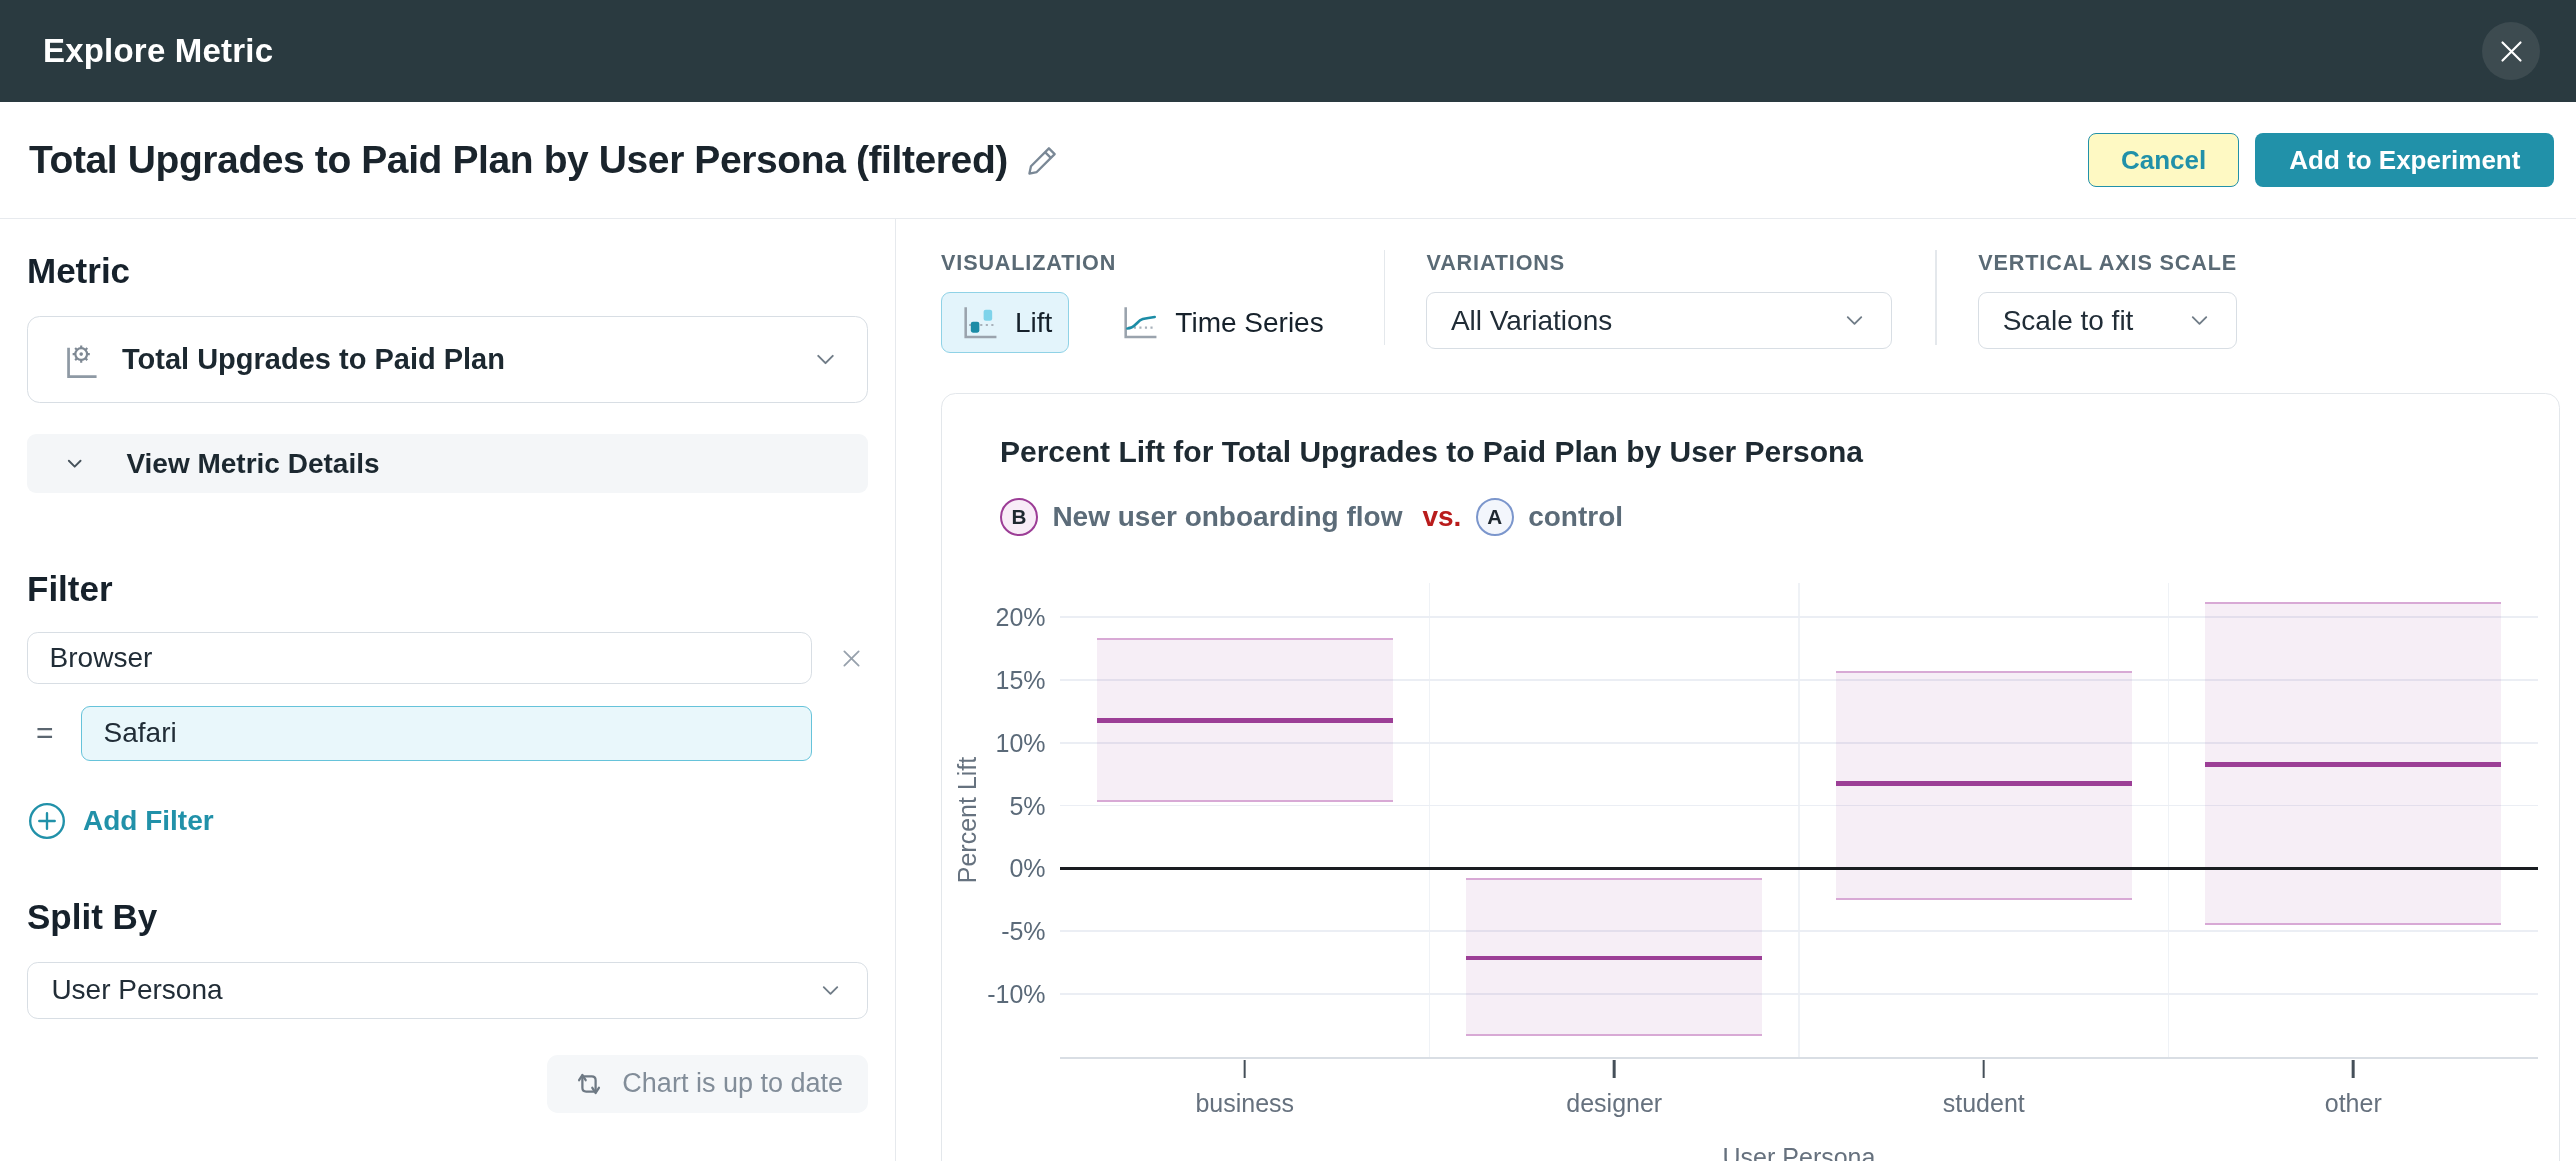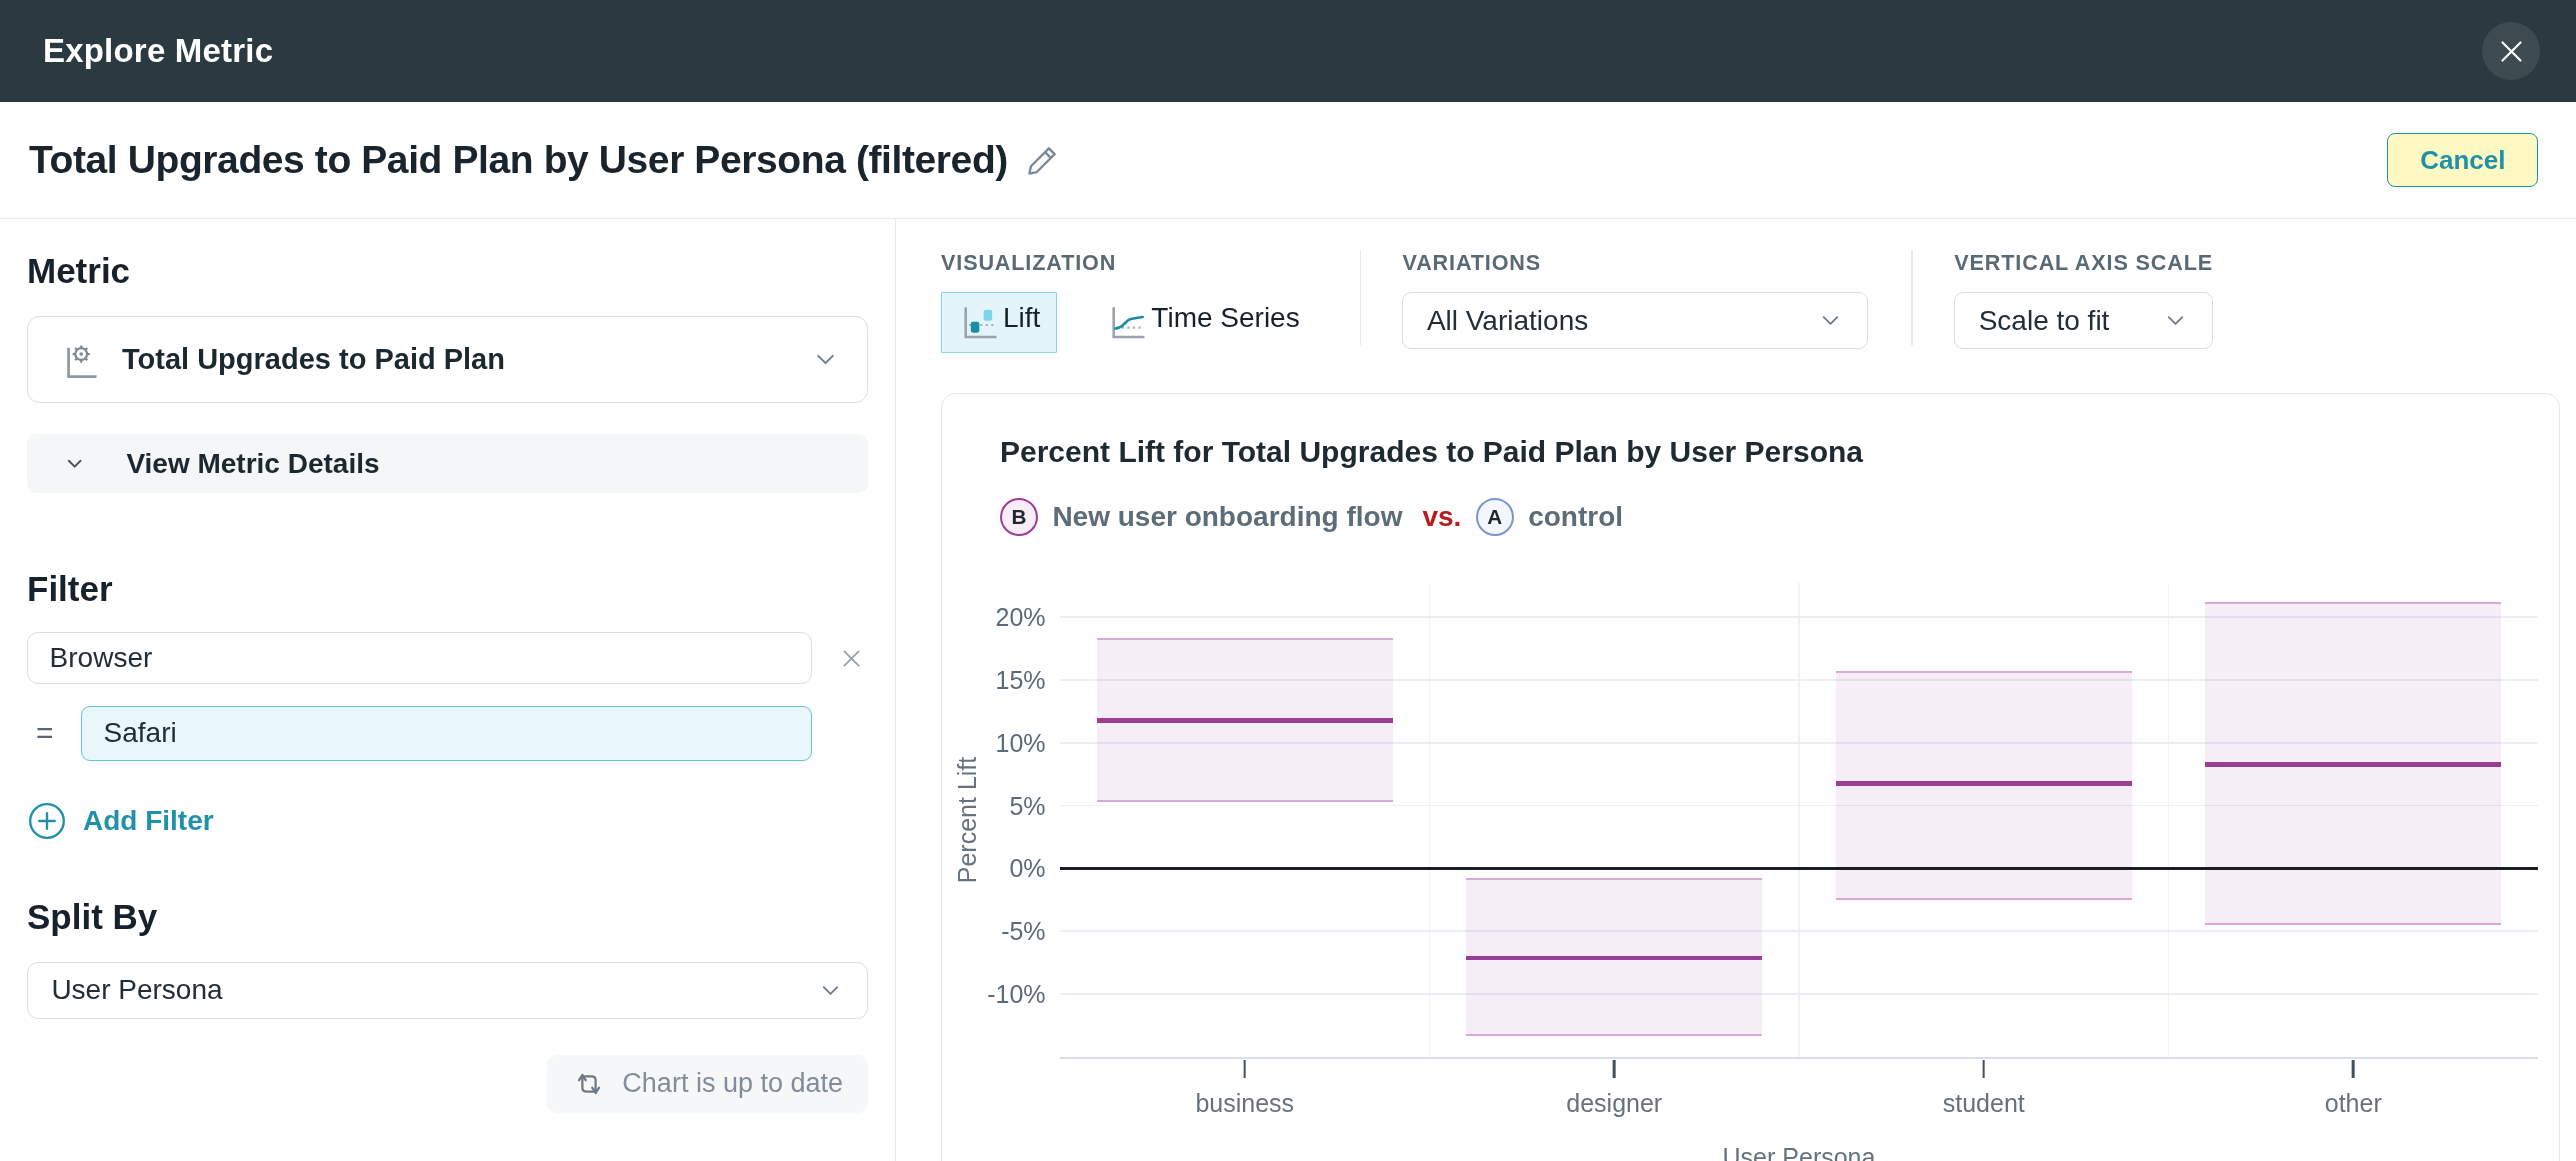--- a/index.html
+++ b/index.html
@@ -54,22 +54,22 @@
     font-size:28px; color:#212D37; cursor:pointer; background:#fff; }
   .status-chip { margin-top:36px; align-self:flex-end; height:58px; background:#F5F7F9;
     border-radius:10.8px; display:flex; align-items:center; padding:0 25px; gap:16px;
     color:#828D99; font-size:27px; }
   
   .right-area { flex:1; padding:31px 0 0 45px; }
   .controls-row { display:flex; align-items:flex-start; }
   .group-label { font-size:21.6px; font-weight:700; color:#5A6A75; letter-spacing:0.04em;
     margin-bottom:16px; }
   .viz-options { display:flex; align-items:center; gap:32px; }
-  .viz-option { display:flex; align-items:flex-start; gap:4px; font-size:28px; color:#16212B;
-    cursor:pointer; padding:9px 16px; border:1.8px solid transparent; border-radius:1px; }
+  .viz-option { display:flex; align-items:center; gap:16px; font-size:28px; color:#16212B;
+    cursor:pointer; padding:9px 16px; border:1.8px solid transparent; border-radius:9px; }
   .viz-option.selected { background:#E3F4FB; border-color:#8FD2E6; }
   .v-divider { width:1.8px; height:95px; background:#E4E8EC; margin:0 41px 0 43px; }
   .select-box { height:57px; border:1.8px solid #D8DEE4; border-radius:9px; background:#fff;
     display:flex; align-items:center; justify-content:space-between; padding:0 23.4px;
     font-size:28px; color:#212D37; cursor:pointer; }
   .w-variations { width:466px; }
   .w-scale { width:259px; }
   
   .chart-card { margin:40px 16px 0 0; border:1.8px solid #E3E7EB; border-radius:14.4px;
     height:881px; padding:41px 0 0 58px; background:#fff; }
@@ -119,20 +119,21 @@
 <div class="title-bar">
   <div class="page-title">Total Upgrades to Paid Plan by User Persona (filtered)</div>
   <span class="edit-icon">
     <svg width="41" height="41" viewBox="0 0 32 32">
         <path d="M21 6.5 L25.5 11 L11.5 25 L5.8 26.2 L7 20.5 Z" fill="none" stroke="#7A8896" stroke-width="1.8" stroke-linejoin="round"></path>
         <line x1="18" y1="9.5" x2="22.5" y2="14" stroke="#7A8896" stroke-width="1.8"></line>
       </svg>
   </span>
   <div class="tb-spacer"></div>
   <button class="btn btn-cancel">Cancel</button>
+  <button class="btn btn-primary">Add to Experiment</button>
 </div>
 
 <div class="content">
 
   <div class="left-panel">
     <h2 class="section-h">Metric</h2>
 
     <div class="metric-select">
       <span>
         <svg width="47" height="47" viewBox="0 0 52 52">

